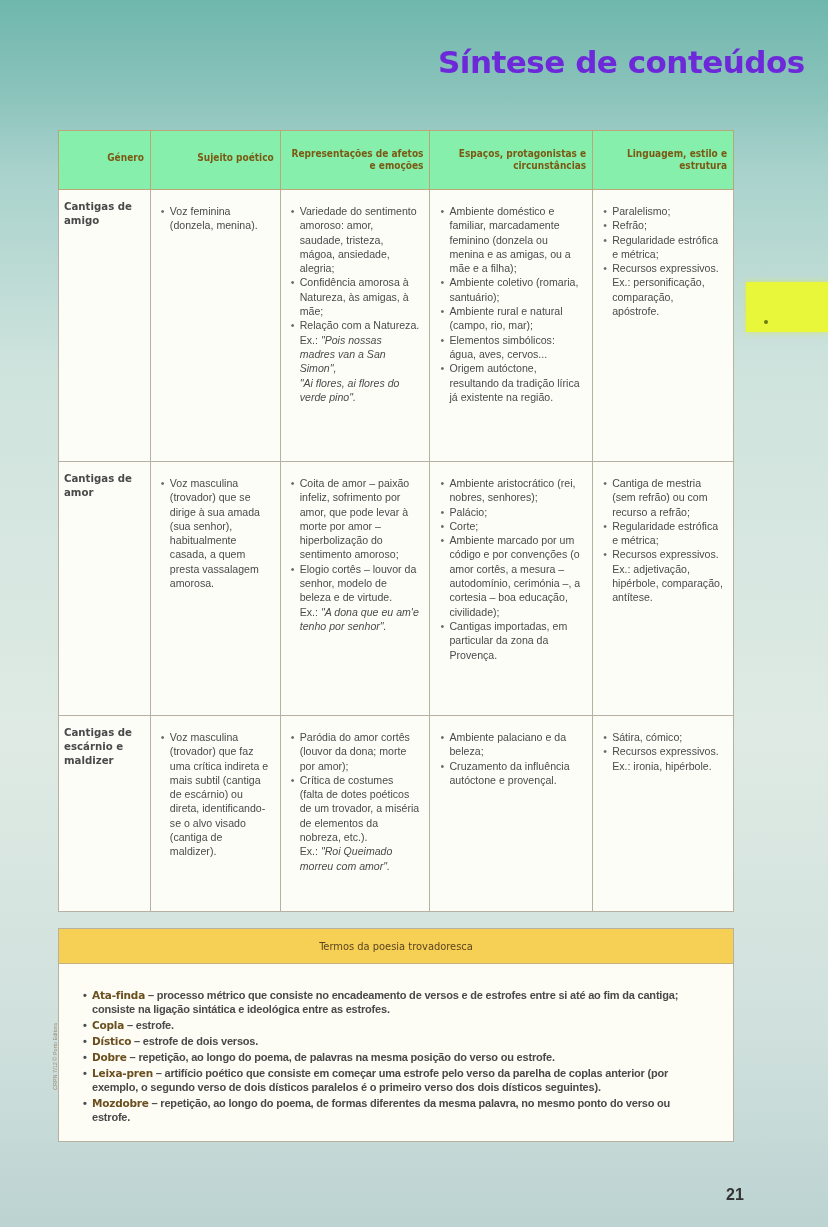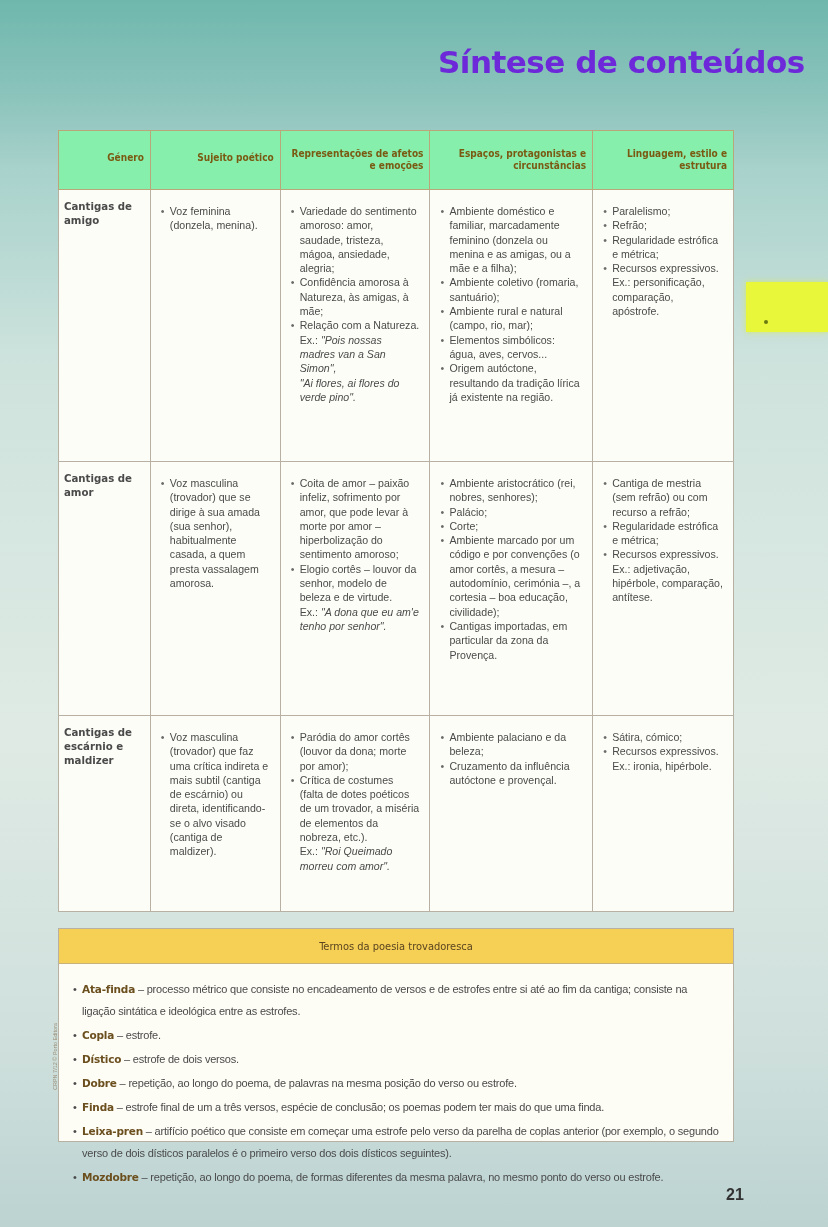--- a/index.html
+++ b/index.html
@@ -47,21 +47,21 @@
 
   .terms {
     position:absolute; left:58px; top:928px; width:676px; height:214px;
     background:#fdfcf5; border:1px solid #b7b0a3; box-sizing:border-box;
   }
   .terms-header {
     background:#f6cf55; height:34px; display:flex; align-items:center; justify-content:center;
     font-family:"DejaVu Sans Condensed","DejaVu Sans", sans-serif; font-size:11px; color:#5a4520;
     border-bottom:1px solid #c8b27a;
   }
-  .terms ul { list-style:none; margin:2px; padding:12px 10px 0 12px; font-size:11px; line-height:22px; color:#4a4a4a; letter-spacing:-0.2px; }
+  .terms ul { list-style:none; margin:12px; padding:12px 10px 0 12px; font-size:11px; line-height:14px; color:#4a4a4a; letter-spacing:-0.2px;font-weight:bold; }
   .terms li { position:relative; padding-left:9px; margin-bottom:2px; }
   .terms li::before { content:"•"; position:absolute; left:0; top:0; }
   .terms b { color:#6b4f1e; font-family:"DejaVu Sans", sans-serif; font-size:10.5px; }
 
   .credit {
     position:absolute; left:52px; top:1090px; font-size:5.5px; color:#9c8f79;
     transform:rotate(-90deg); transform-origin:left top; white-space:nowrap;
   }
   .page-number { position:absolute; left:726px; top:1186px; font-size:16px; font-weight:bold; color:#333; }
 </style>
@@ -195,20 +195,19 @@
   </tbody>
 </table>
 
 <div class="terms">
   <div class="terms-header">Termos da poesia trovadoresca</div>
   <ul>
     <li><b>Ata-finda</b><span> – processo métrico que consiste no encadeamento de versos e de estrofes entre si até ao fim da cantiga; consiste na ligação sintática e ideológica entre as estrofes.</span></li>
     <li><b>Copla</b><span> – estrofe.</span></li>
     <li><b>Dístico</b><span> – estrofe de dois versos.</span></li>
     <li><b>Dobre</b><span> – repetição, ao longo do poema, de palavras na mesma posição do verso ou estrofe.</span></li>
-    <li><b>Finda</b><span> – estrofe final de um a três versos, espécie de conclusão; os poemas podem ter mais do que uma finda.</span></li>
     <li><b>Leixa-pren</b><span> – artifício poético que consiste em começar uma estrofe pelo verso da parelha de coplas anterior (por exemplo, o segundo verso de dois dísticos paralelos é o primeiro verso dos dois dísticos seguintes).</span></li>
     <li><b>Mozdobre</b><span> – repetição, ao longo do poema, de formas diferentes da mesma palavra, no mesmo ponto do verso ou estrofe.</span></li>
   </ul>
 </div>
 
 <div class="credit">CRPN 7/12 © Porto Editora</div>
 <div class="page-number">21</div>
 
 </body></html>

